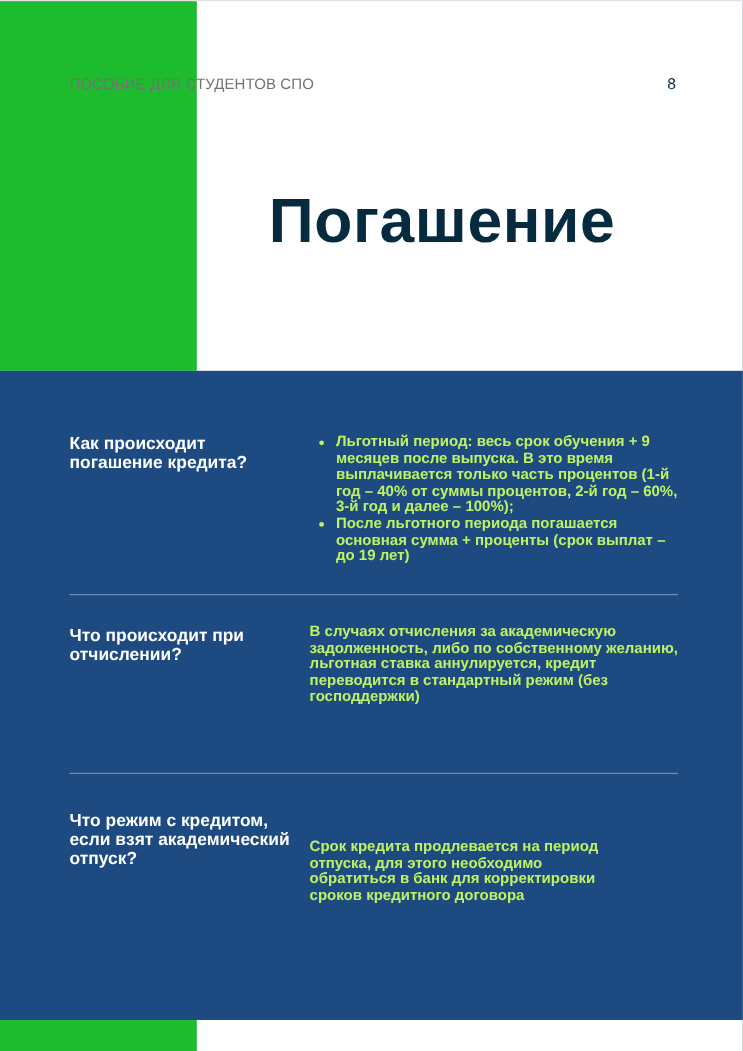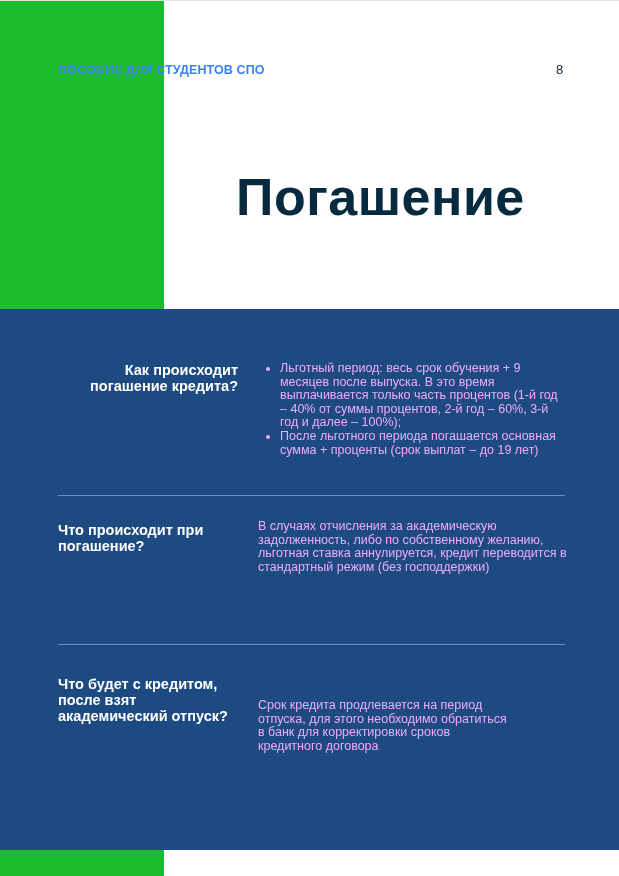--- a/index.html
+++ b/index.html
@@ -6,81 +6,81 @@
   body {
     width: 619px; height: 876px; position: relative; overflow: hidden;
     background: #ffffff;
     font-family: "Liberation Sans", "DejaVu Sans", sans-serif;
   }
   .top-rule { position: absolute; left: 0; top: 0; width: 619px; height: 1px; background: #e2e2e2; }
   .green-top { position: absolute; left: 0; top: 1px; width: 164px; height: 308px; background: #1cbc2e; }
   .green-bottom { position: absolute; left: 0; top: 850px; width: 164px; height: 26px; background: #1cbc2e; }
   .header-label {
     position: absolute; left: 58px; top: 63px;
-    font-size: 12.5px; font-weight: bold; color: #3b82f6; letter-spacing: 0.1px;
+    font-size: 12.5px; font-weight: normal; color: #737373; letter-spacing: 0.1px;
     white-space: nowrap;
   }
   .page-number {
     position: absolute; left: 556px; top: 62px;
     font-size: 13px; color: #0b2a3c;
   }
   .title {
-    position: absolute; left: 220px; top: 152px; margin: 16px;
+    position: absolute; left: 220px; top: 152px; margin: 4px;
     font-size: 52px; line-height: 58px; font-weight: bold; color: #062a3e;
     letter-spacing: 0.5px;
   }
   .panel {
     position: absolute; left: 0; top: 309px; width: 619px; height: 541px;
     background: #1d4a80;
   }
   .row { position: absolute; left: 0; width: 619px; }
   .q {
     position: absolute; left: 58px; width: 180px;
     font-size: 14.5px; line-height: 16px; font-weight: bold; color: #ffffff;
   }
   .a {
     position: absolute; left: 258px; width: 310px;
-    font-size: 12.5px; line-height: 13.6px; color: #f0abfc;
+    font-size: 12.5px; line-height: 13.6px; color: #bef264; font-weight: bold;
   }
   .a ul { margin: 0; padding-left: 22px; }
   .a li { margin: 0; padding: 0; }
   .divider { position: absolute; left: 58px; width: 507px; height: 1px; background: #6d8fbf; }
 </style>
 </head>
 <body>
 
 <div class="top-rule"></div>
 <div class="green-top"></div>
 
 <div class="header-label">ПОСОБИЕ ДЛЯ СТУДЕНТОВ СПО</div>
 <div class="page-number">8</div>
 
 <h1 class="title">
   <span>Погашение</span><br>
 </h1>
 
 <div class="panel">
   <div class="row" style="top:0;">
-    <div class="q" style="top:53px;text-align:right;">Как происходит погашение кредита?</div>
+    <div class="q" style="top:53px;">Как происходит погашение кредита?</div>
     <div class="a" style="top:53px;">
       <ul>
         <li>Льготный период: весь срок обучения + 9 месяцев после выпуска. В это время выплачивается только часть процентов (1-й год – 40% от суммы процентов, 2-й год – 60%, 3-й год и далее – 100%);</li>
         <li>После льготного периода погашается основная сумма + проценты (срок выплат – до 19 лет)</li>
       </ul>
     </div>
   </div>
 
   <div class="divider" style="top:186px;"></div>
 
   <div class="row" style="top:0;">
-    <div class="q" style="top:213px;">Что происходит при погашение?</div>
+    <div class="q" style="top:213px;">Что происходит при отчислении?</div>
     <div class="a" style="top:211px;">В случаях отчисления за академическую задолженность, либо по собственному желанию, льготная ставка аннулируется, кредит переводится в стандартный режим (без господдержки)</div>
   </div>
 
   <div class="divider" style="top:335px;"></div>
 
   <div class="row" style="top:0;">
-    <div class="q" style="top:367px; width:185px;">Что будет с кредитом, после взят академический отпуск?</div>
+    <div class="q" style="top:367px; width:185px;">Что режим с кредитом, если взят академический отпуск?</div>
     <div class="a" style="top:365px; width:250px;margin-top:25px;">Срок кредита продлевается на период отпуска, для этого необходимо обратиться в банк для корректировки сроков кредитного договора</div>
   </div>
 </div>
 
 <div class="green-bottom"></div>
 
 </body></html>

